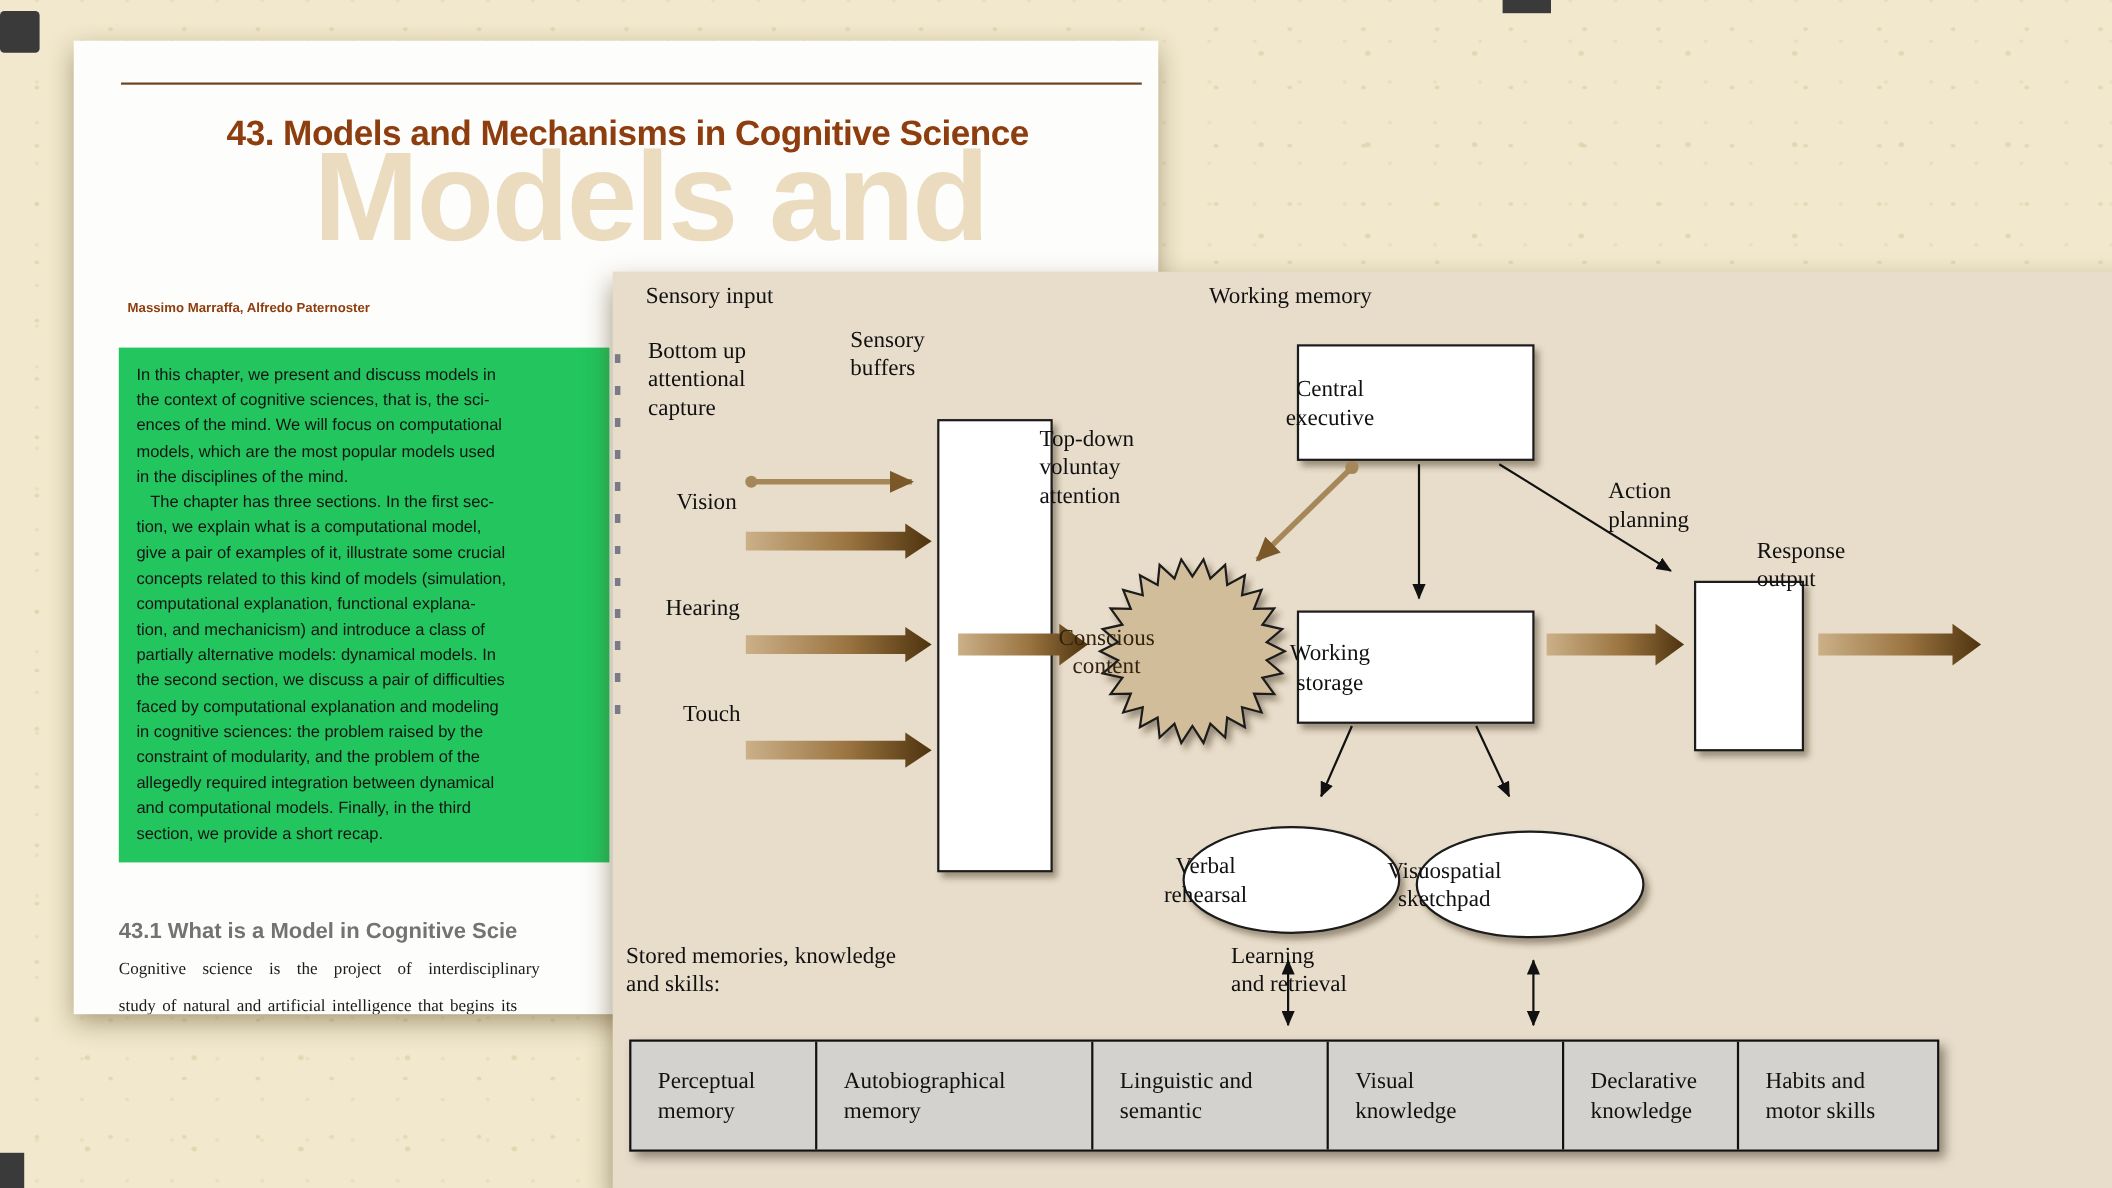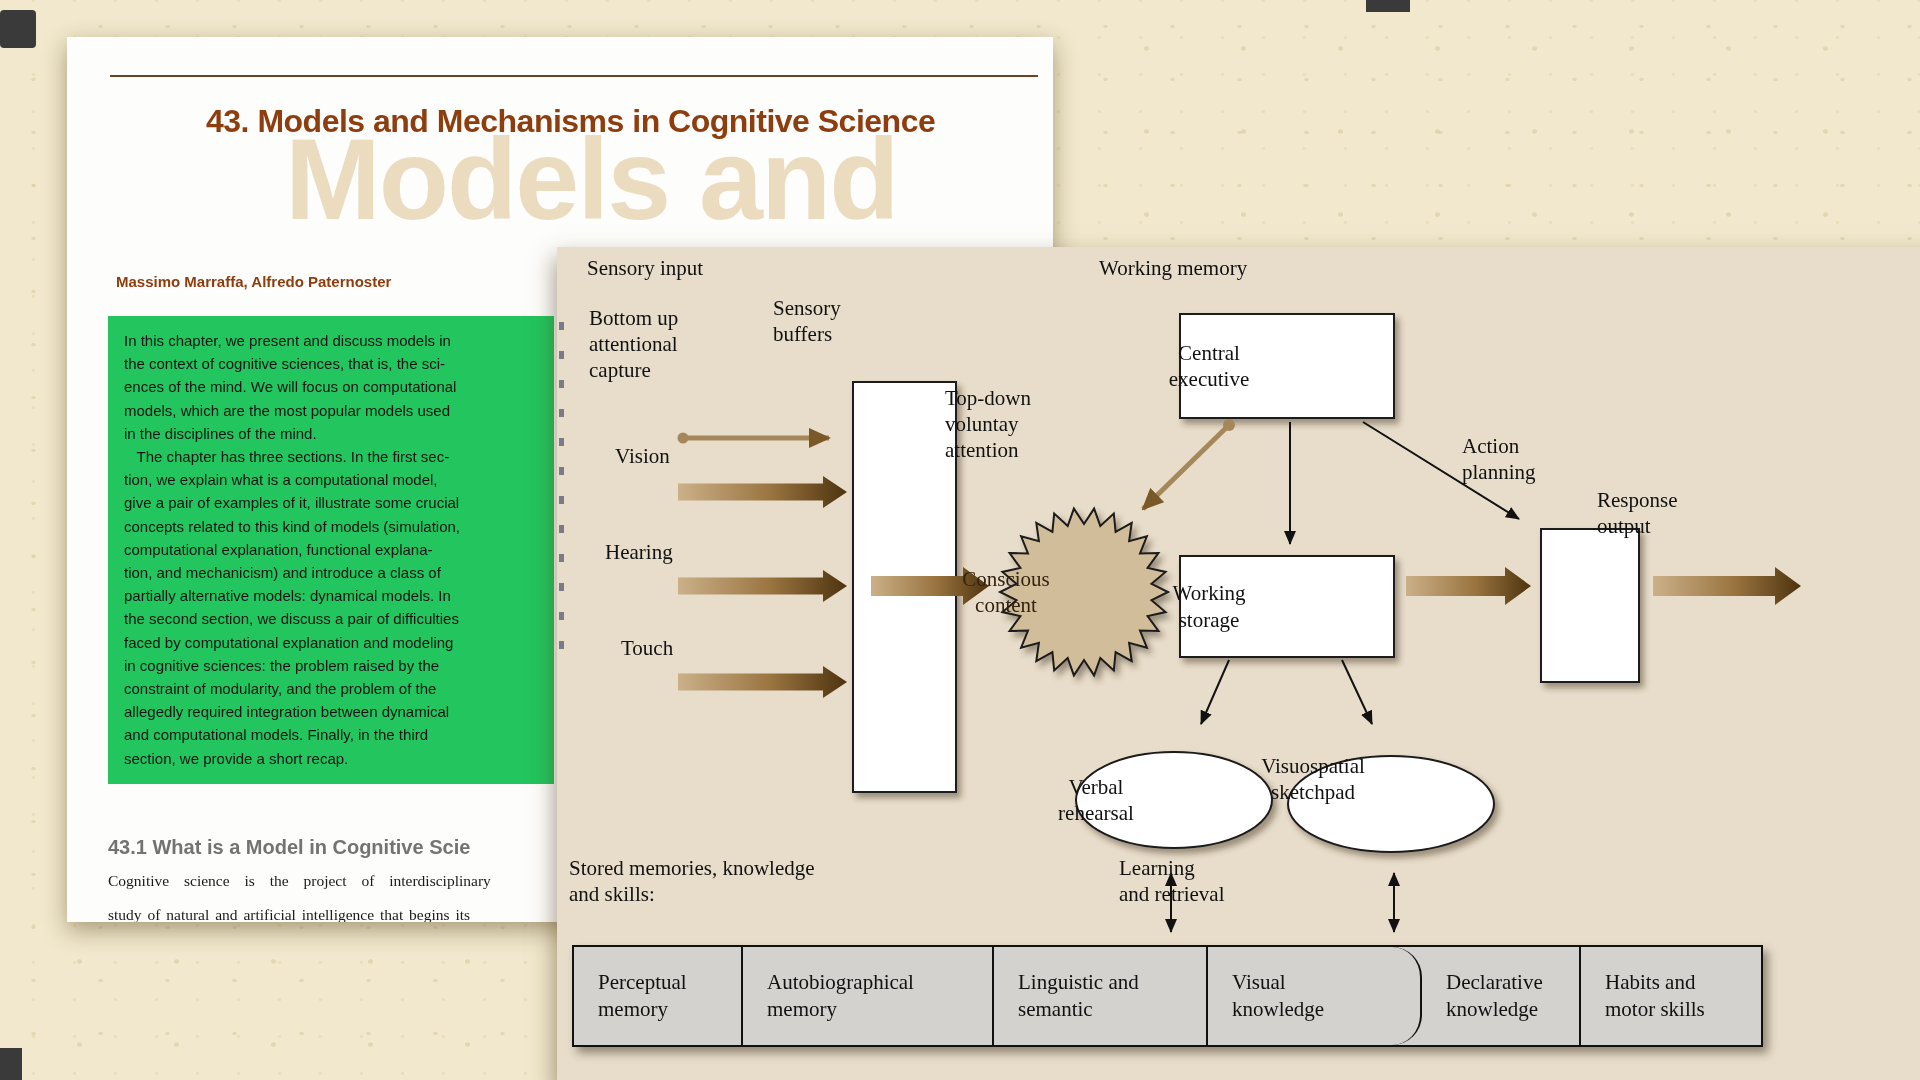--- a/index.html
+++ b/index.html
@@ -29,21 +29,21 @@
   .page .rule { position:absolute; left:43px; top:38px; width:928px; height:2px; background:#6b4423; }
   .page .ghost {
     position:absolute; left:218px; top:76px; font-size:115px; font-weight:bold;
     color:#ebdcc0; white-space:nowrap; letter-spacing:-2px; z-index:1;
   }
   .page .title {
     position:absolute; left:139px; top:66px; font-size:32px; font-weight:bold;
     color:#8e3d0e; white-space:nowrap; z-index:2; letter-spacing:-0.5px;
   }
   .page .authors {
-    position:absolute; left:49px; top:236px; font-size:15px; font-weight:bold;
+    position:absolute; left:49px; top:236px; font-size:12px; font-weight:bold;
     color:#8e3d0e; z-index:2;
   }
   .page .abstract {
     position:absolute; left:41px; top:279px; width:446px; height:468px;
     background:#22c55e; padding:13px 16px; z-index:2;
     font-size:15px; line-height:23.2px; color:#141414;
     white-space:pre-wrap;
   }
   .page .sec {
     position:absolute; left:41px; top:799px; font-size:20px; font-weight:bold;
@@ -191,35 +191,35 @@
     <div class="lbl center" style="left:545px; top:309px; width:214px; height:101px;">Working
 storage</div>
     <div class="lbl center" style="left:369px; top:299px; width:160px; height:92px; color:#33230e;">Conscious
 content</div>
     <div class="lbl" style="left:905px; top:186px;">Action
 planning</div>
     <div class="lbl" style="left:1040px; top:240px;">Response
 output</div>
     <div class="lbl center" style="left:441px; top:507px; width:196px; height:92px;">Verbal
 rehearsal</div>
-    <div class="lbl center" style="left:650px; top:486px; width:212px; height:92px;">Visuospatial
+    <div class="lbl center" style="left:650px; top:511px; width:212px; height:92px;">Visuospatial
 sketchpad</div>
     <div class="lbl" style="left:12px; top:608px;">Stored memories, knowledge
 and skills:</div>
     <div class="lbl" style="left:562px; top:608px;">Learning
 and retrieval</div>
 
     <div class="memrow">
       <div class="memcell" style="flex:0 0 169px;">Perceptual
 memory</div>
       <div class="memcell" style="flex:0 0 251px;">Autobiographical
 memory</div>
       <div class="memcell" style="flex:0 0 214px;">Linguistic and
 semantic</div>
-      <div class="memcell" style="flex:0 0 214px;border-radius:30px;">Visual
+      <div class="memcell" style="flex:0 0 214px;">Visual
 knowledge</div>
       <div class="memcell" style="flex:0 0 159px;">Declarative
 knowledge</div>
       <div class="memcell" style="flex:1;">Habits and
 motor skills</div>
     </div>
   </div>
 </div>
 
 </body></html>

